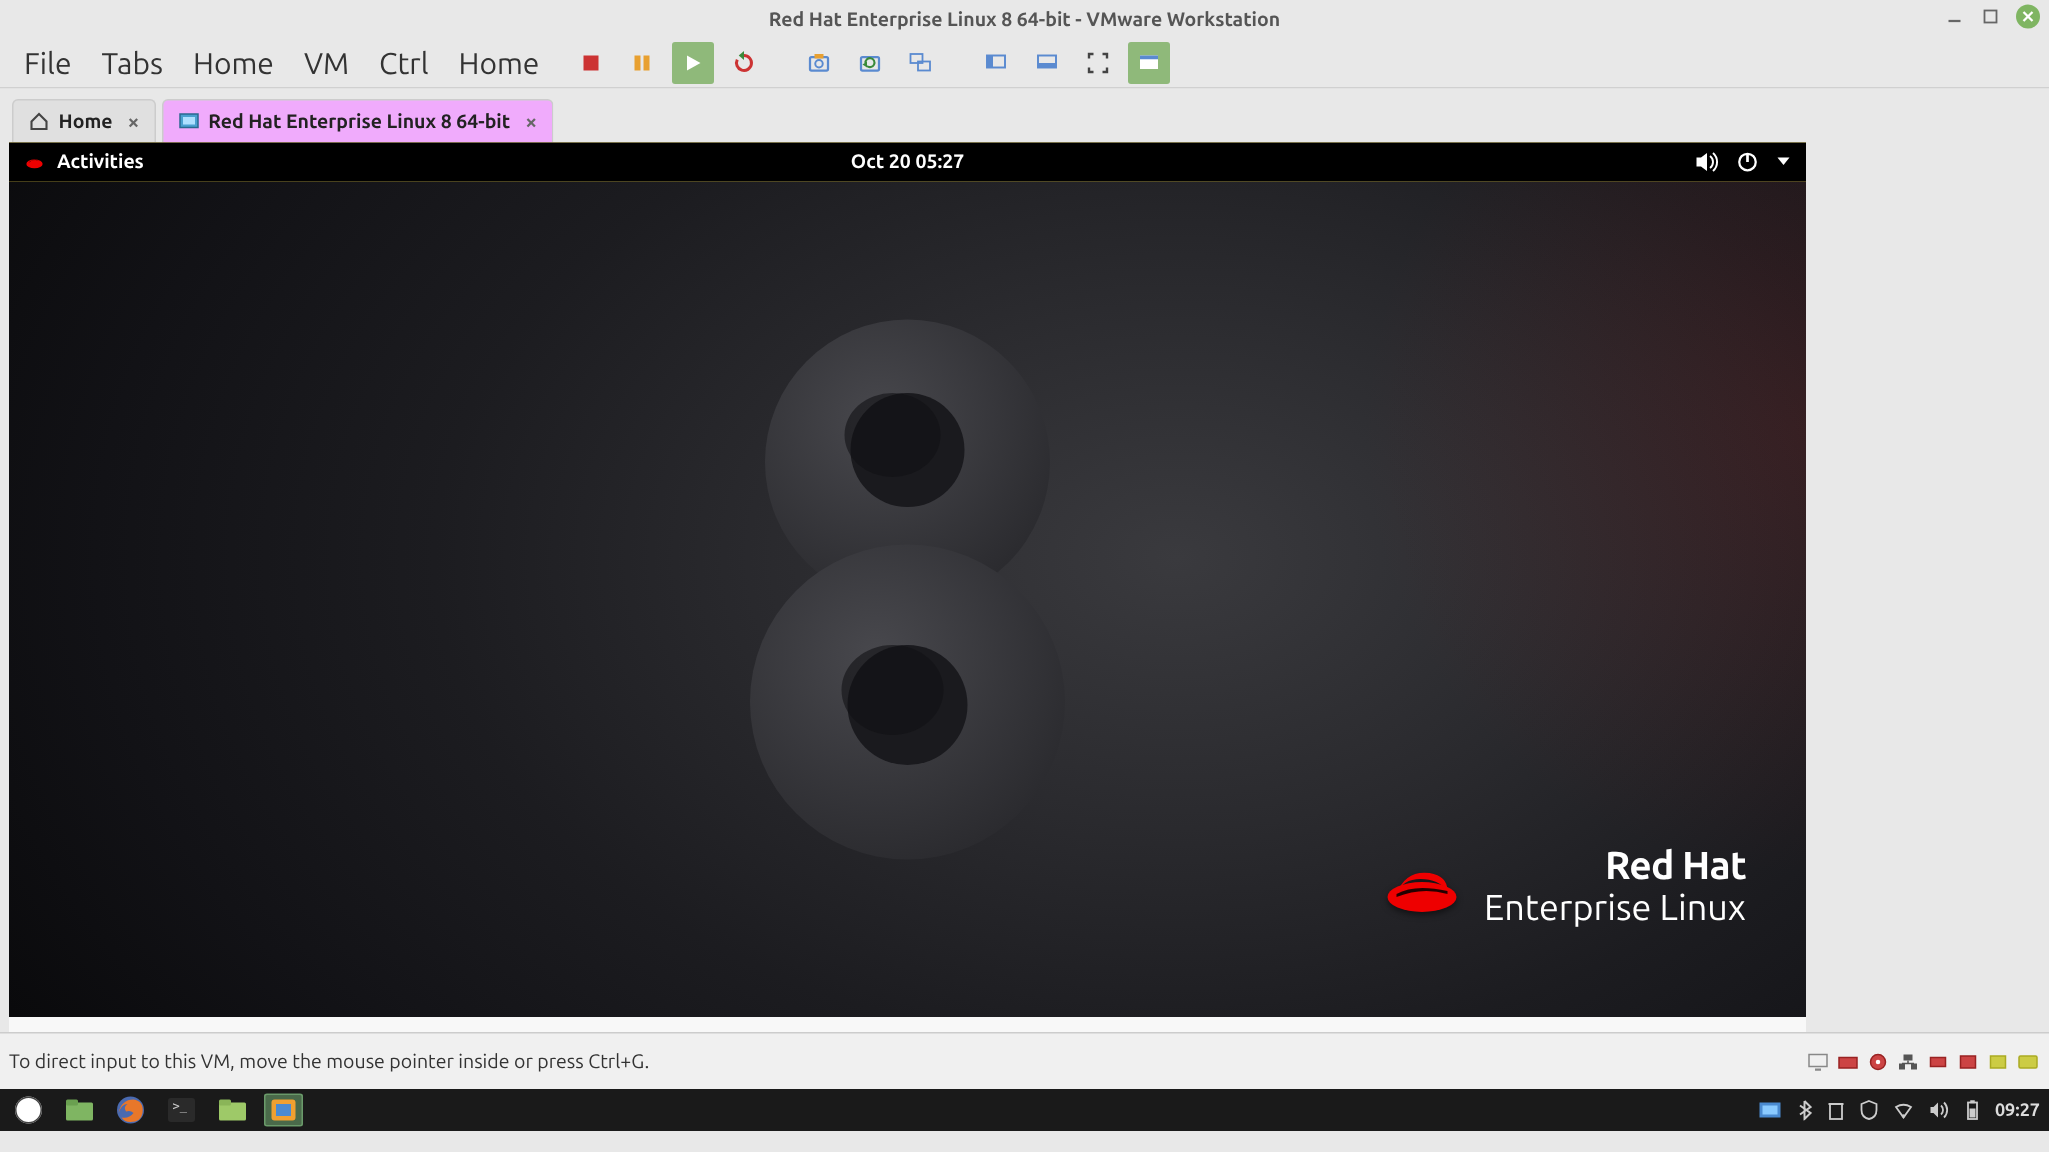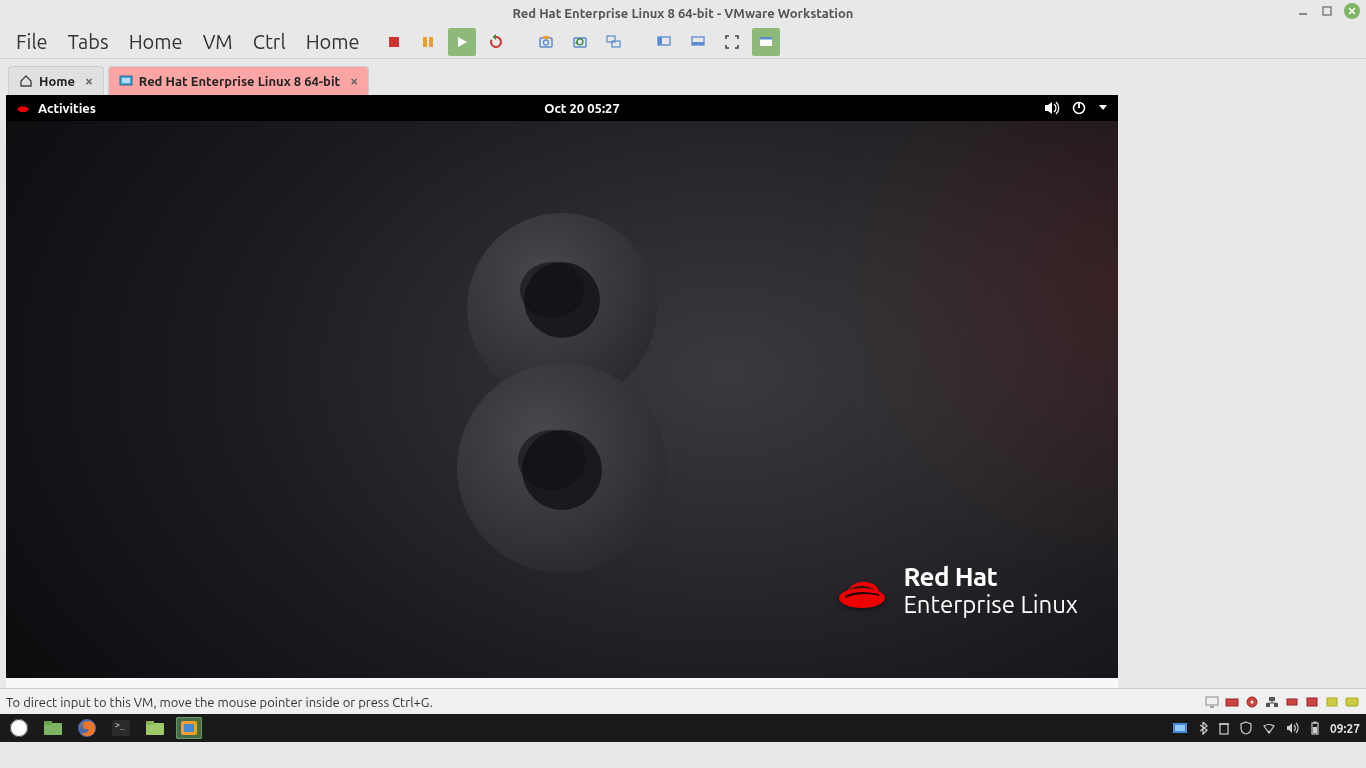--- a/index.html
+++ b/index.html
@@ -15,51 +15,51 @@
 
 .menubar { height: 34px; background: #e8e8e8; display: flex; align-items: center; padding: 0 6px; gap: 0; border-bottom: 1px solid #d0d0d0; }
 .menubar .menu-item { padding: 4px 10px; color: #333; cursor: pointer; font-size: 20px; }
 .toolbar { display: flex; align-items: center; gap: 6px; margin-left: 10px; }
 .toolbar .tb-btn { width: 28px; height: 28px; display: flex; align-items: center; justify-content: center; cursor: pointer; border-radius: 2px; }
 .toolbar .tb-btn.active { background: #8fb97a; }
 .toolbar .sep { width: 10px; }
 
 
 .tabbar { height: 36px; background: #e8e8e8; display: flex; align-items: flex-end; padding: 0 8px; font-weight: bold; }
-.tab { display: flex; align-items: center; gap: 6px; padding: 6px 10px; background: #fca5a5; border: 1px solid #ccc; border-bottom: none; border-radius: 4px 4px 0 0; margin-right: 4px; font-size: 13px; cursor: pointer; }
+.tab { display: flex; align-items: center; gap: 6px; padding: 6px 10px; background: #f0abfc; border: 1px solid #ccc; border-bottom: none; border-radius: 4px 4px 0 0; margin-right: 4px; font-size: 13px; cursor: pointer; }
 .tab.inactive { background: #e0e0e0; }
 .tab .tab-close { font-size: 14px; color: #666; cursor: pointer; margin-left: 4px; }
 .tab .tab-icon { width: 14px; height: 14px; display: inline-flex; align-items: center; justify-content: center; }
 
 
-.vm-area { position: relative; width: 1112px; height: 593px; margin: 0 6px; background: #fde047; }
+.vm-area { position: relative; width: 1198px; height: 593px; margin: 0 6px; background: #fde047; text-align: right; }
 
 
 .gnome-top { height: 26px; background: #000; color: #fff; display: flex; align-items: center; justify-content: space-between; padding: 0 10px; font-size: 13px; font-weight: 600; }
 .gnome-top .activities { display: flex; align-items: center; gap: 8px; cursor: pointer; }
 .gnome-top .activities .rh-mini { width: 14px; height: 10px; }
-.gnome-top .clock { position: absolute; left: 50%; transform: translateX(-50%); cursor: pointer; margin-left: 20px; }
+.gnome-top .clock { position: absolute; left: 50%; transform: translateX(-50%); cursor: pointer; }
 .gnome-top .tray { display: flex; align-items: center; gap: 12px; }
 .gnome-top .tray .ti { cursor: pointer; }
 
 
 .wallpaper { position: absolute; top: 26px; left: 0; right: 0; bottom: 10px; background: radial-gradient(ellipse 900px 600px at 65% 45%, #3a3a3e 0%, #2a2a2e 30%, #1c1c20 55%, #121216 80%, #0a0a0c 100%); overflow: hidden; }
 .wallpaper::after { content: ""; position: absolute; right: 0; top: 0; bottom: 0; width: 300px; background: radial-gradient(circle at 100% 30%, rgba(160,30,30,0.18), transparent 60%); }
 .big-eight { position: absolute; left: 50%; top: 48%; transform: translate(-50%, -50%); }
 .rh-brand { position: absolute; right: 40px; bottom: 60px; display: flex; align-items: center; gap: 16px; }
 .rh-brand .hat svg { filter: drop-shadow(0 2px 2px rgba(0,0,0,0.5)); }
 .rh-brand .txt { color: #fff; line-height: 1.1; }
 .rh-brand .l1 { font-weight: 700; font-size: 26px; letter-spacing: -0.5px; }
 .rh-brand .l2 { font-weight: 400; font-size: 24px; letter-spacing: 0px; }
 
 
 .guest-strip { position: absolute; bottom: 0; left: 0; right: 0; height: 10px; background: #f8f8f8; }
 
 
-.statusbar { height: 26px; background: #f0f0f0; border-top: 1px solid #ccc; display: flex; align-items: center; justify-content: space-between; padding: 0 6px; font-size: 13px; color: #333; }
+.statusbar { height: 38px; background: #f0f0f0; border-top: 1px solid #ccc; display: flex; align-items: center; justify-content: space-between; padding: 0 6px; font-size: 13px; color: #333; }
 .statusbar .devices { display: flex; gap: 4px; align-items: center; }
 .statusbar .dev { width: 16px; height: 14px; cursor: pointer; display: flex; align-items: center; justify-content: center; }
 
 
 .host-taskbar { height: 28px; background: #1a1a1a; display: flex; align-items: center; justify-content: space-between; padding: 0 6px; color: #ddd; }
 .host-taskbar .left { display: flex; gap: 8px; align-items: center; }
 .host-taskbar .appbtn { width: 26px; height: 22px; border-radius: 2px; display: flex; align-items: center; justify-content: center; cursor: pointer; }
 .host-taskbar .appbtn.active { background: #4a6a4a; box-shadow: inset 0 0 0 1px #6a9a6a; }
 .host-taskbar .right { display: flex; gap: 10px; align-items: center; font-size: 12px; }
 .host-taskbar .right .tray-icon { cursor: pointer; display: flex; align-items: center; }

